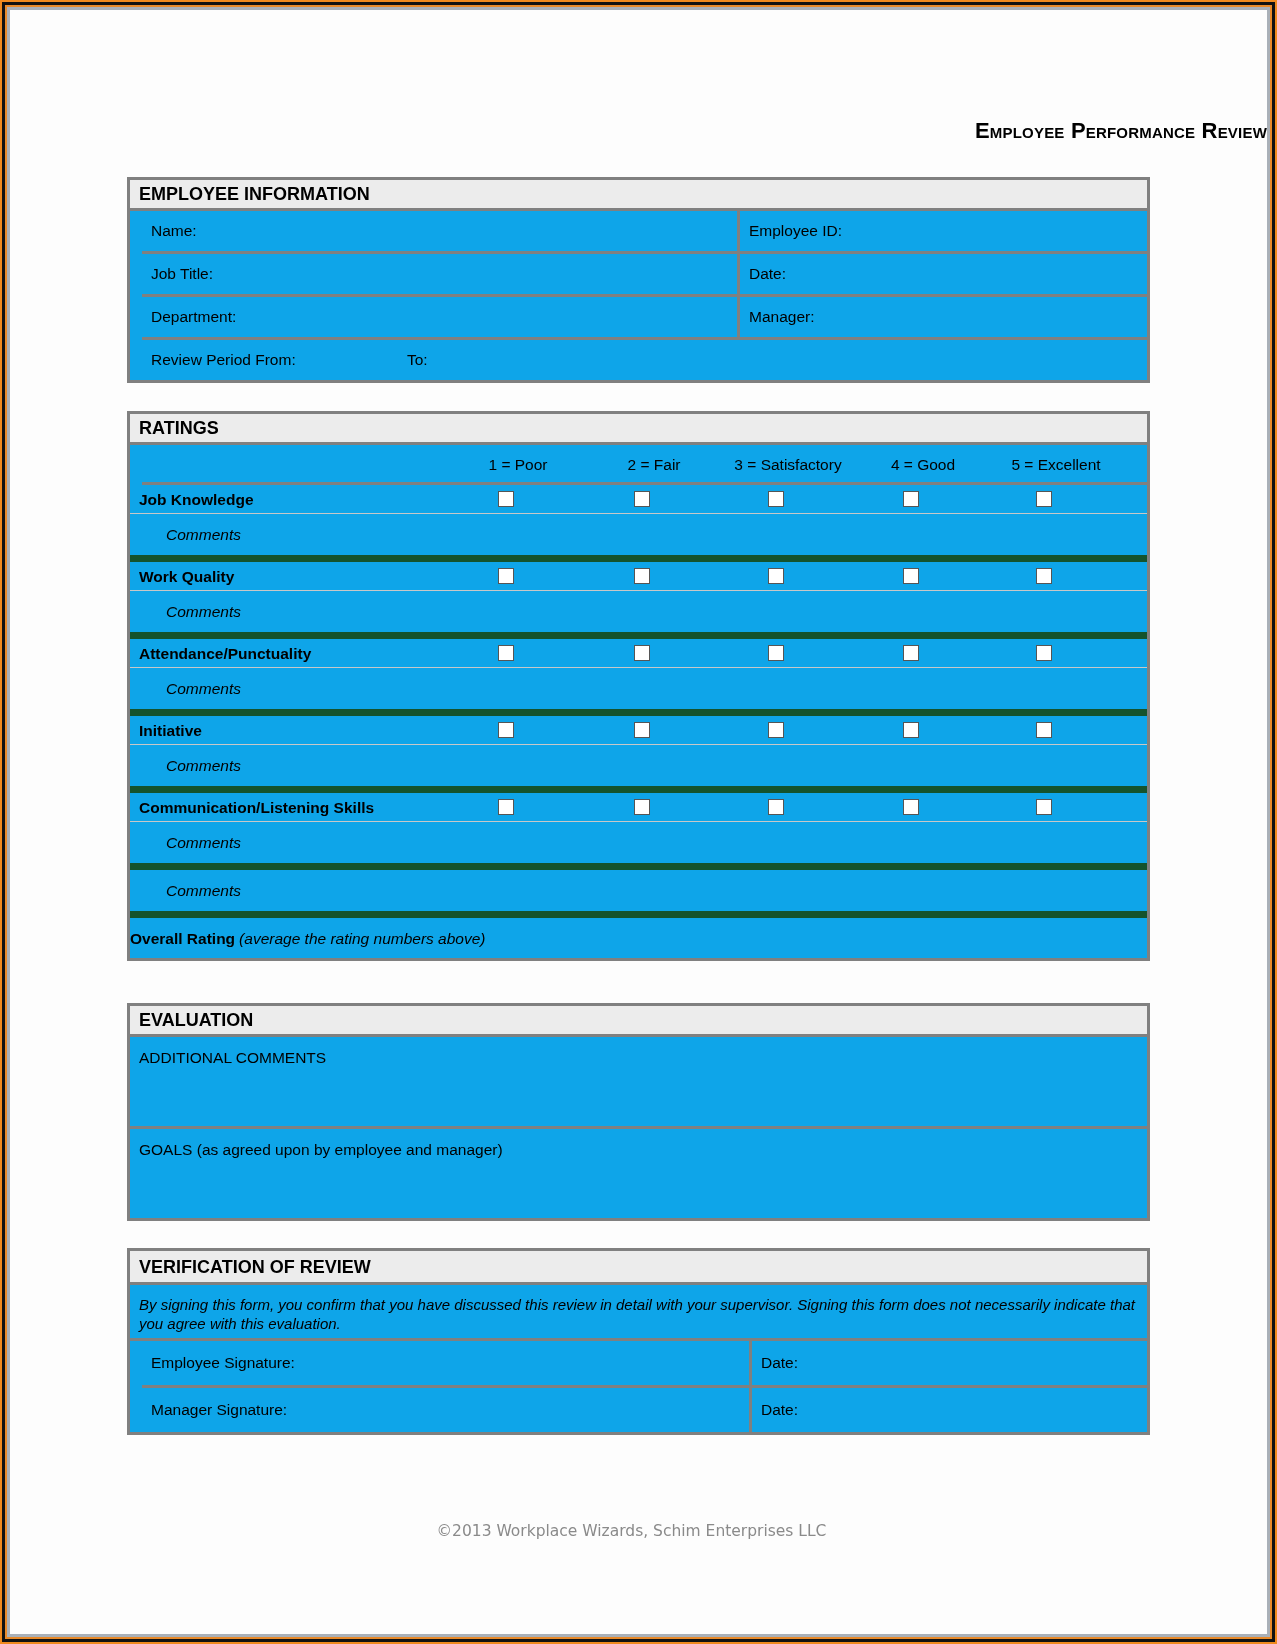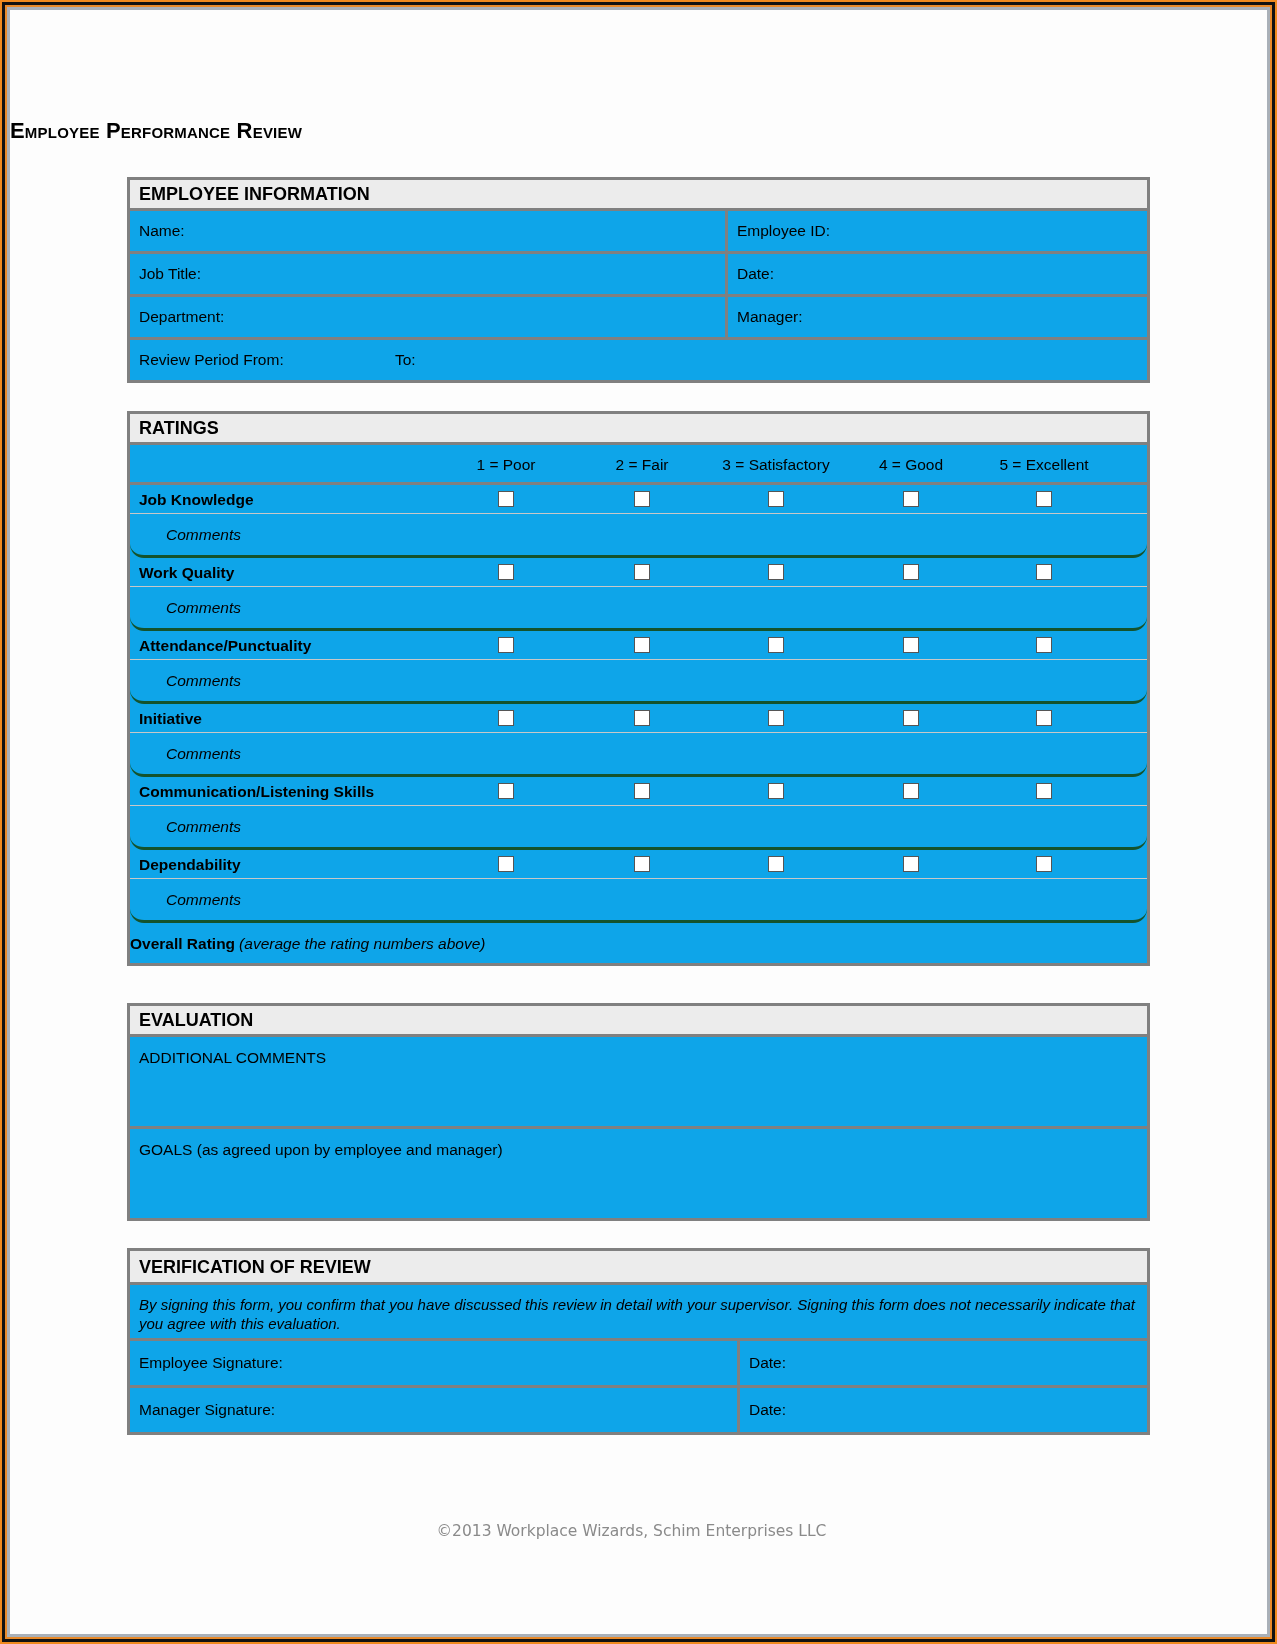--- a/index.html
+++ b/index.html
@@ -12,41 +12,41 @@
   .frame1 { position: absolute; left: 2px; top: 2px; right: 2px; bottom: 2px; background: #111; }
   .frame2 { position: absolute; left: 3px; top: 3px; right: 3px; bottom: 3px; background: #e88a2a; }
   .frame3 { position: absolute; left: 2px; top: 2px; right: 2px; bottom: 2px; background: #a9b0b8; }
   .page {
     position: absolute; left: 3px; top: 3px; right: 3px; bottom: 3px;
     background: #fdfdfd;
   }
   
   .title {
     position: absolute; left: 0; right: 0; top: 108px;
-    text-align: left; font-weight: bold; font-size: 22px;
+    text-align: right; font-weight: bold; font-size: 22px;
     font-variant: small-caps; letter-spacing: 0.2px;
   }
   .tbl {
     position: absolute; left: 117px; width: 1017px;
     border: 3px solid #808080; background: #0ea5e9;
   }
   .hdr {
     background: #ececec; height: 28px; border-bottom: 3px solid #808080;
     font-weight: bold; font-size: 18px; line-height: 29px; padding-left: 9px;
   }
-  .row { position: relative; border-bottom: 3px solid #808080; font-size: 15.5px; }
+  .row { position: relative; border-bottom: 3px solid #808080; font-size: 15.5px; margin-left: 12px; }
   .row:last-child { border-bottom: none; }
   .cell { position: absolute; top: 0; bottom: 0; padding-left: 9px; display: flex; align-items: center; }
   .vdiv { position: absolute; top: 0; bottom: 0; width: 3px; background: #808080; }
 
   .info-row { height: 40px; }
   
   .scale-row { height: 37px; }
   .scale-lbl { position: absolute; top: 0; height: 37px; line-height: 40px; font-size: 15.5px; transform: translateX(-50%); white-space: nowrap; }
-  .crit { border-bottom: 3px solid #14532d; border-radius: 14px; }
+  .crit { border-bottom: 7px solid #14532d; }
   .crit-top { position: relative; height: 28px; border-bottom: 1px solid #c8c8c8; }
   .crit-name { position: absolute; left: 9px; top: 0; line-height: 29px; font-weight: bold; font-size: 15.5px; }
   .crit-com { height: 41px; line-height: 42px; padding-left: 13px; font-style: italic; font-size: 15.5px; margin-left: 23px; }
   .cb {
     position: absolute; top: 6px; width: 14px; height: 14px;
     border: 1.5px solid #555; background: #fff; transform: translateX(-50%);
     box-sizing: content-box;
   }
   .overall { height: 40px; line-height: 42px; padding-left: 0; font-size: 15.5px; }
   .overall b { font-weight: bold; }
@@ -172,28 +172,20 @@
                   <div class="crit-name">Communication/Listening  Skills</div>
                   <div class="cb" style="left: 376px;"></div>
                   <div class="cb" style="left: 512px;"></div>
                   <div class="cb" style="left: 646px;"></div>
                   <div class="cb" style="left: 781px;"></div>
                   <div class="cb" style="left: 914px;"></div>
                 </div>
                 <div class="crit-com">Comments</div>
               </div>
               <div class="crit">
-                <div class="crit-top">
-                  <div class="crit-name">Dependability</div>
-                  <div class="cb" style="left: 376px;"></div>
-                  <div class="cb" style="left: 512px;"></div>
-                  <div class="cb" style="left: 646px;"></div>
-                  <div class="cb" style="left: 781px;"></div>
-                  <div class="cb" style="left: 914px;"></div>
-                </div>
                 <div class="crit-com">Comments</div>
               </div>
             </div>
       <div class="overall">
         <b>Overall Rating</b><i>(average the rating numbers above)</i>
       </div>
     </div>
 
     <div class="tbl" style="top:993px;">
       <div class="hdr">EVALUATION</div>

